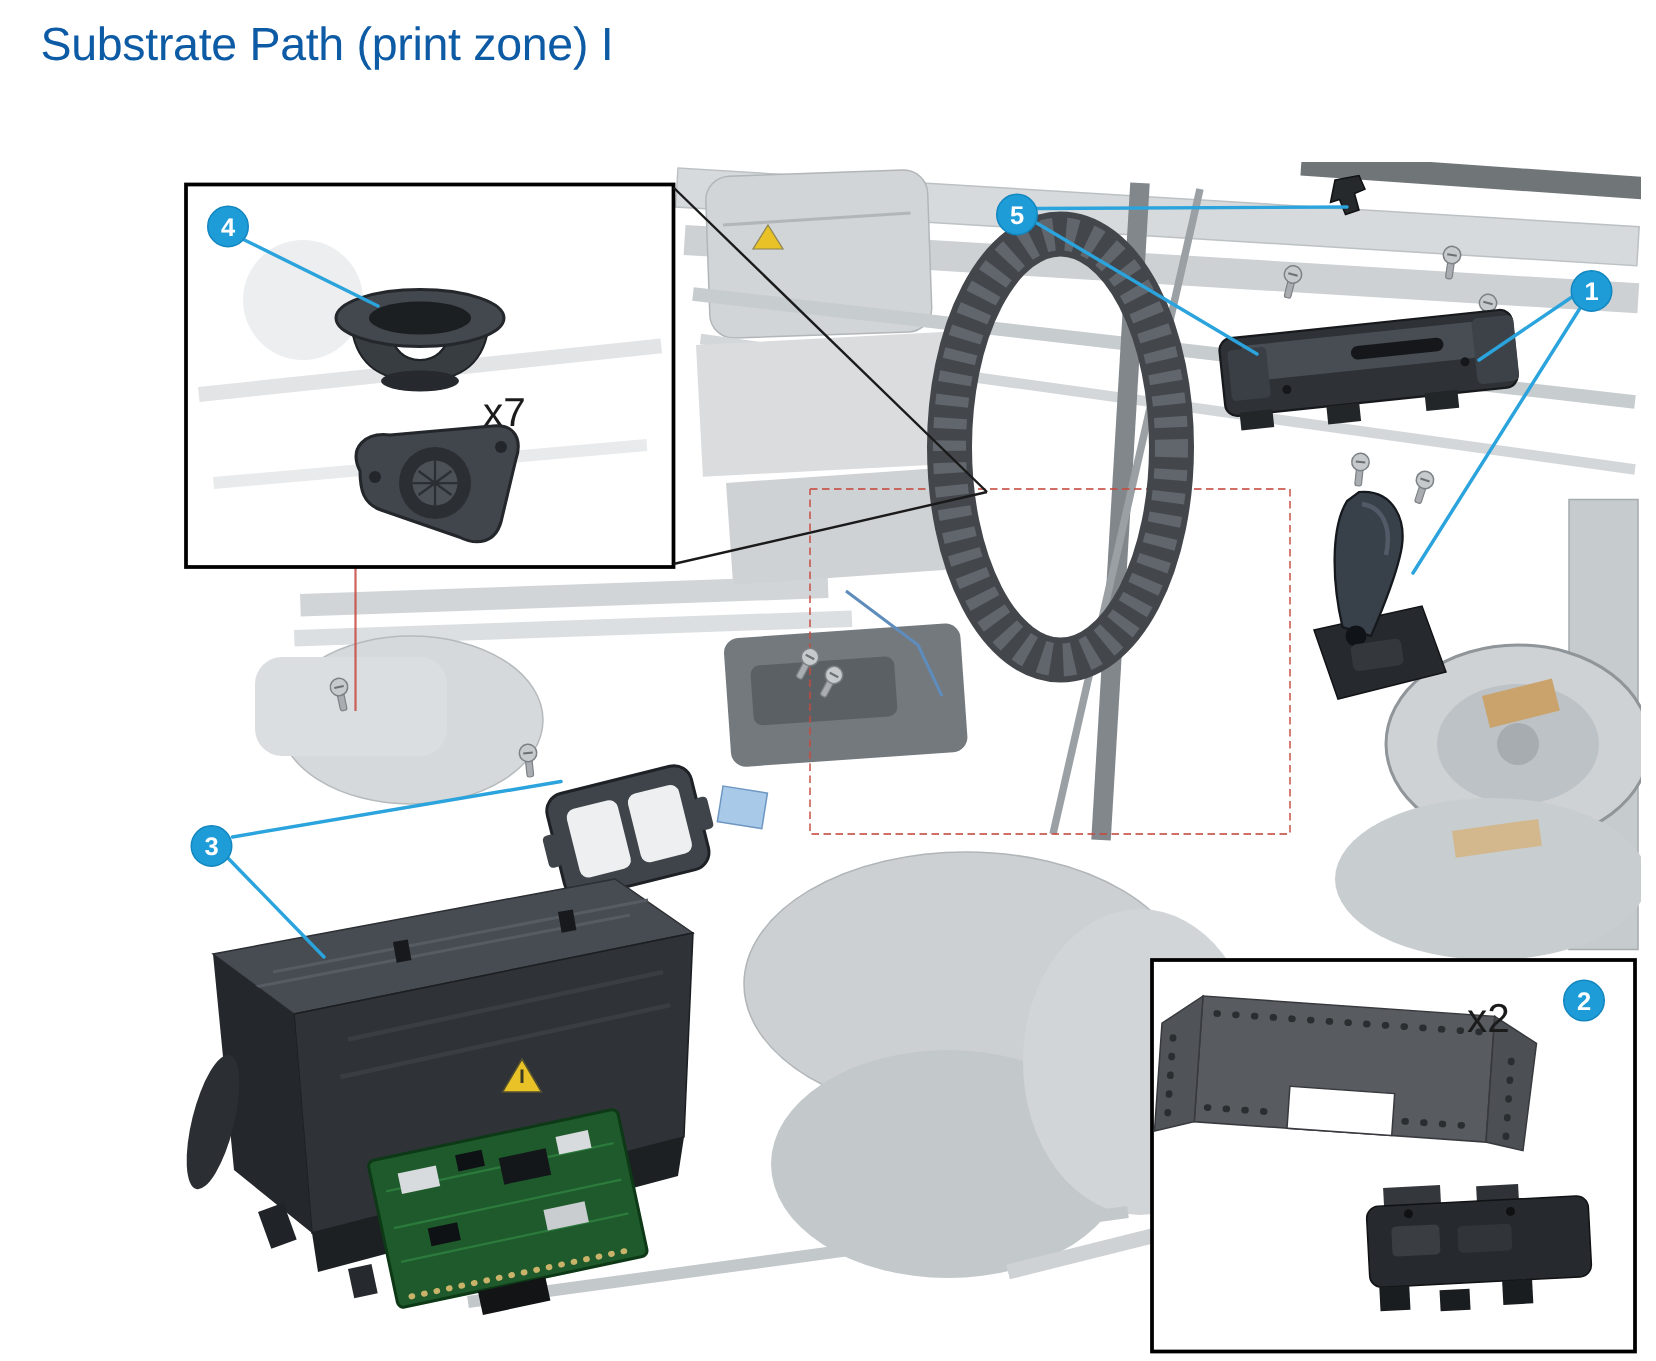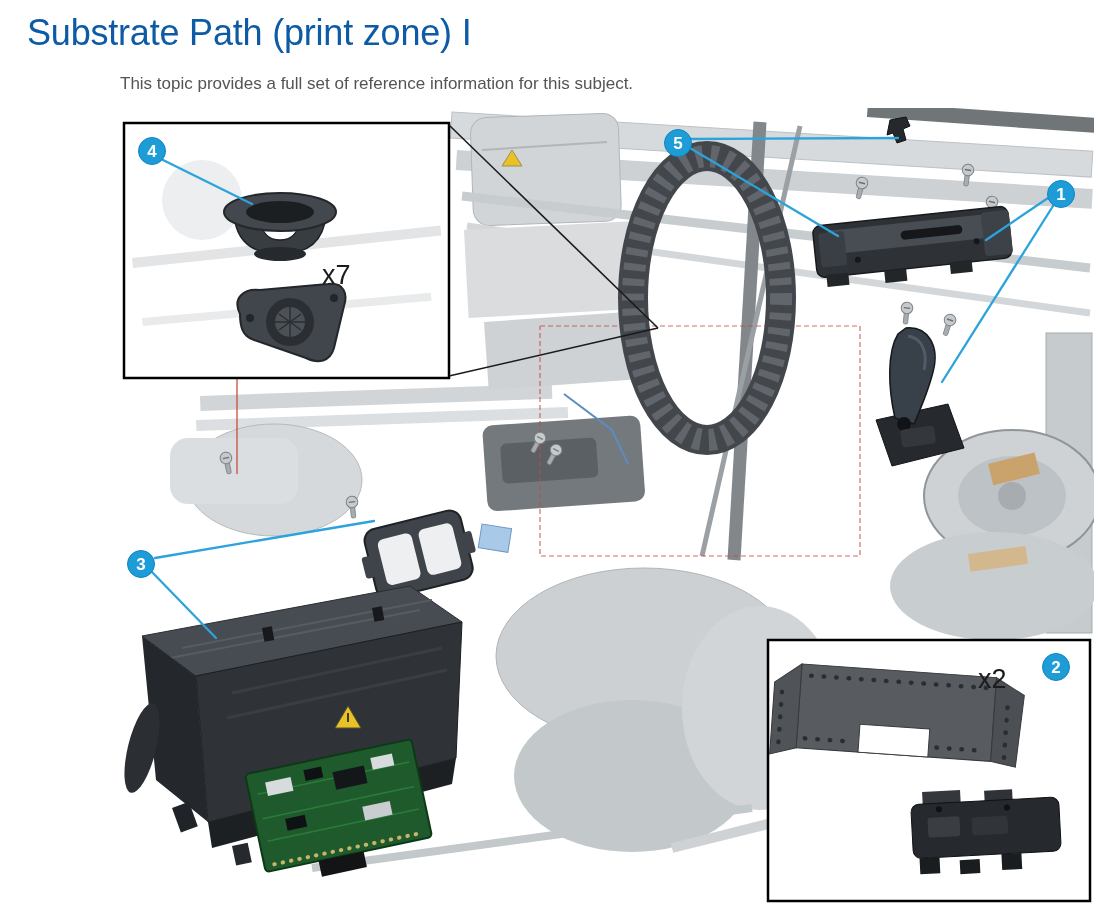--- a/index.html
+++ b/index.html
@@ -3,21 +3,21 @@
 <meta charset="utf-8">
 <style>
   * { margin:0; padding:0; box-sizing:border-box; }
   html,body { background:#ffffff; }
   .page {
     position:relative; width:1104px; height:907px; background:#ffffff;
     font-family:"Liberation Sans", sans-serif; overflow:hidden;
   }
   .title {
     position:absolute; left:27px; top:12px;
-    font-size:36px; font-weight:500; color:#0d5ba5; letter-spacing:-0.2px;
+    font-size:31px; font-weight:500; color:#0d5ba5; letter-spacing:-0.2px;
   }
   .subtitle {
     position:absolute; left:120px; top:74px;
     font-size:17px; color:#545454;
   }
   .figure { position:absolute; left:112px; top:108px; width:982px; height:796px; }
   svg { display:block; }
   .co { fill:#1d9cd8; stroke:#1286bf; stroke-width:1; }
   .callout-num {
     fill:#ffffff; font-size:17px; font-weight:bold;
@@ -29,21 +29,20 @@
   }
   .lead { stroke:#2ba3dc; stroke-width:2.3; fill:none; stroke-linecap:round; }
   .conv { stroke:#1a1a1a; stroke-width:1.6; }
 </style>
 </head>
 <body>
 
 <div class="page">
 
   <h1 class="title">Substrate Path (print zone) I</h1>
-  <p class="subtitle">This topic provides a full set of reference information for this subject.</p>
 
   <div class="figure">
     <svg width="982" height="796" viewBox="0 0 982 796" xmlns="http://www.w3.org/2000/svg">
 
       <defs>
         <g id="screw">
           <rect x="-2.2" y="4" width="4.4" height="12" rx="1.5" fill="#a9adb1" stroke="#7c8185" stroke-width="0.8"></rect>
           <circle cx="0" cy="0" r="5.8" fill="#c6cacd" stroke="#7c8185" stroke-width="1"></circle>
           <line x1="-3.2" y1="0" x2="3.2" y2="0" stroke="#6b7074" stroke-width="1.4"></line>
         </g>

